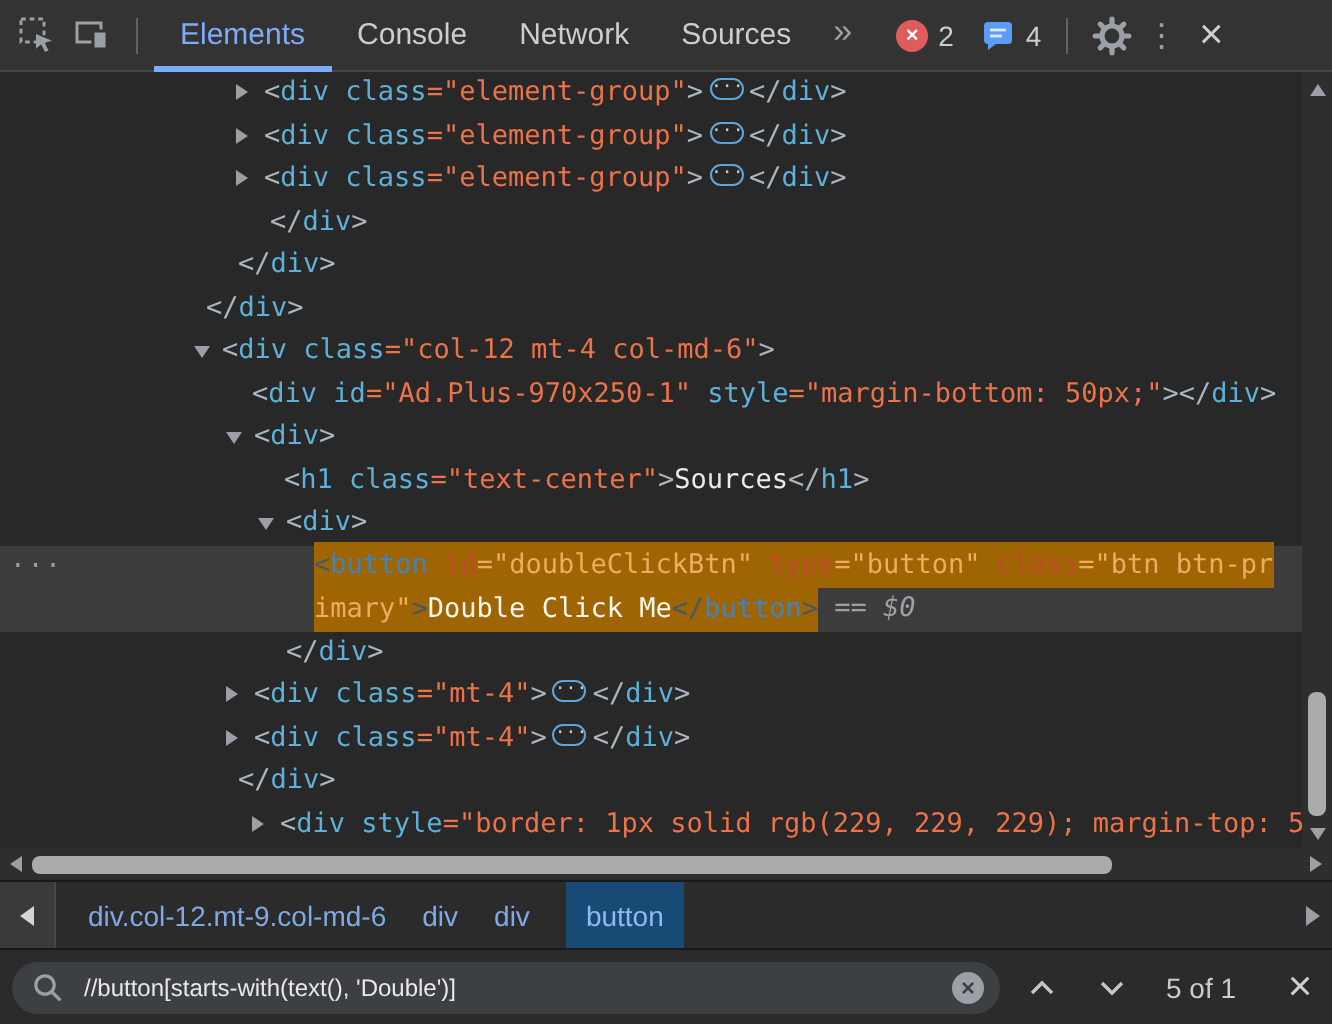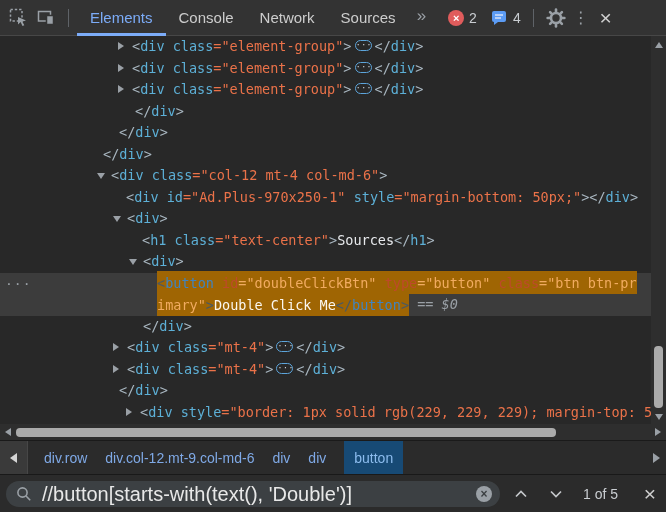--- a/index.html
+++ b/index.html
@@ -93,21 +93,21 @@
   .search-bar {
     position:absolute; left:0; top:474px; width:666px; height:38px; background:#2b2b2b;
     border-top:1px solid #191919; display:flex; align-items:center;
   }
   .search-pill {
     position:absolute; left:6px; top:6px; width:494px; height:26px; border-radius:13px;
     background:#3c4043; display:flex; align-items:center; padding:0 8px 0 10px;
   }
   .search-input {
     flex:1; background:transparent; border:none; outline:none; color:#e8e8e8;
-    font-size:20px; font-family:"Liberation Sans", sans-serif; margin-left:10px;
+    font-size:12px; font-family:"Liberation Sans", sans-serif; margin-left:10px;
   }
   .clear-btn {
     width:16px; height:16px; border-radius:50%; background:#9aa0a6; color:#3c4043;
     font-size:12px; font-weight:bold; display:flex; align-items:center; justify-content:center;
     line-height:16px; flex:0 0 auto;
   }
   .chev { position:absolute; top:11px; }
   .chev svg { display:block; }
   .results-label { position:absolute; left:583px; top:0; height:38px; display:flex; align-items:center; font-size:14px; color:#c9cdd1; }
   .search-close { position:absolute; left:638px; top:0; height:38px; width:24px; display:flex; align-items:center; justify-content:center; font-size:21px; color:#cfcfcf; }
@@ -205,21 +205,20 @@
     <div class="sb-arrow ha-left"></div>
     <div class="thumb"></div>
     <div class="sb-arrow ha-right"></div>
   </div>
 
   <div class="crumbs-bar">
     <div class="crumb-back">
       <div class="tri-left"></div>
     </div>
     <div class="crumbs" id="crumbs">
-        <div class="crumb">div.row</div>
         <div class="crumb">div.col-12.mt-9.col-md-6</div>
         <div class="crumb">div</div>
         <div class="crumb">div</div>
         <div class="crumb-sel">
           <span class="cp-tag">button</span>
         </div>
       </div>
     <div class="crumb-fwd">
       <div class="tri-right"></div>
     </div>
@@ -239,17 +238,17 @@
     <div class="chev" style="left:513px;">
       <svg width="16" height="16" viewBox="0 0 16 16">
           <polyline points="3,10.5 8,5.5 13,10.5" fill="none" stroke="#c4c7ca" stroke-width="1.7"></polyline>
         </svg>
     </div>
     <div class="chev" style="left:548px;">
       <svg width="16" height="16" viewBox="0 0 16 16">
           <polyline points="3,5.5 8,10.5 13,5.5" fill="none" stroke="#c4c7ca" stroke-width="1.7"></polyline>
         </svg>
     </div>
-    <div class="results-label">1 of 5</div>
+    <div class="results-label">5 of 1</div>
     <div class="search-close">×</div>
   </div>
 
 </div>
 
 </body></html>

